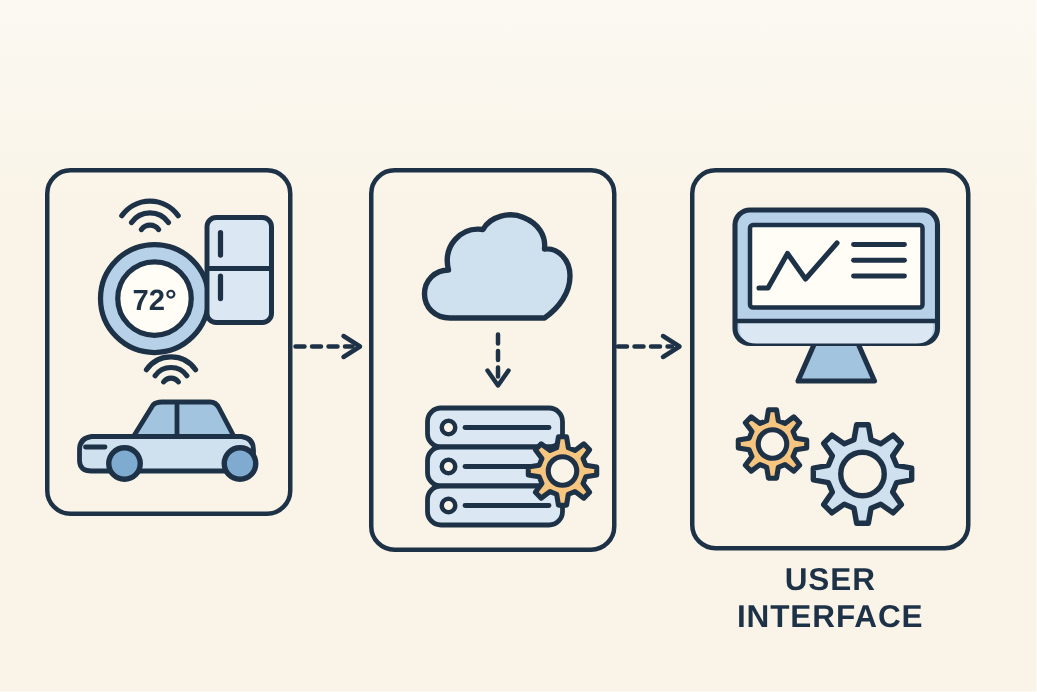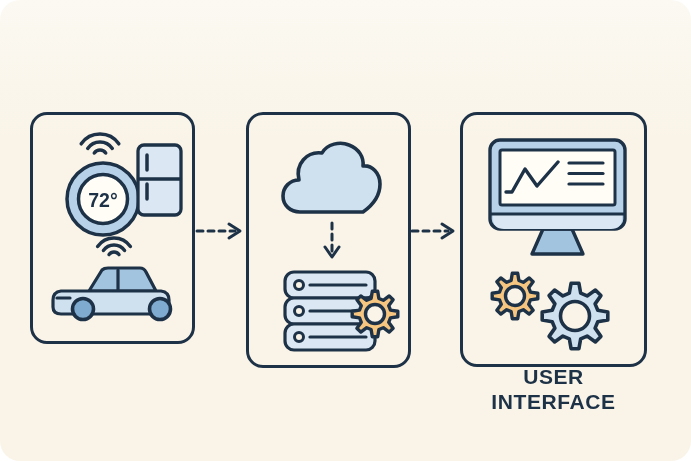--- a/index.html
+++ b/index.html
@@ -7,21 +7,20 @@
     --outline:#1e3247; --text:#1e3247;
     --light-blue:#cfe0ee; --pale-blue:#dbe8f3; --frame-blue:#b7d2e8;
     --medium-blue:#a3c4de; --wheel-blue:#7fabd0;
     --orange:#f6c57f; --screen-white:#fffdf6;
   }
   html,body{margin:0;padding:0;}
   body{font-family:"Liberation Sans","DejaVu Sans",sans-serif;background:#fff;}
   .canvas{
     position:relative;width:691px;height:461px;overflow:hidden;
     background:linear-gradient(180deg,var(--background-top) 0%,var(--background) 30%,var(--background) 100%);
-    border-radius:20px;
   }
   .node-box{
     position:absolute;border:3.4px solid var(--outline);border-radius:17px;
     background:transparent;box-sizing:border-box;
   }
   .node-label{
     position:absolute;color:var(--text);font-weight:bold;font-size:21px;
     letter-spacing:.6px;text-align:center;white-space:pre-line;line-height:24.5px;
   }
   .abs{position:absolute;}
@@ -138,16 +137,16 @@
         <path class="st f-or" stroke-width="3.4" d="M28.1,10.5L29.3,3.2L34.7,3.2L35.9,10.5L40.3,12.3L46.2,7.9L50.1,11.8L45.7,17.7L47.5,22.1L54.8,23.3L54.8,28.7L47.5,29.9L45.7,34.3L50.1,40.2L46.2,44.1L40.3,39.7L35.9,41.5L34.7,48.8L29.3,48.8L28.1,41.5L23.7,39.7L17.8,44.1L13.9,40.2L18.3,34.3L16.5,29.9L9.2,28.7L9.2,23.3L16.5,22.1L18.3,17.7L13.9,11.8L17.8,7.9L23.7,12.3Z"></path>
         <circle class="st f-bg" stroke-width="3.4" cx="32" cy="26" r="9.5"></circle>
       </g>
       <g>
         <path class="st f-lb" stroke-width="3.6" d="M86.3,23.2L88.1,13.2L95.9,13.2L97.7,23.2L104.1,25.9L112.4,20.1L117.9,25.6L112.1,33.9L114.8,40.3L124.8,42.1L124.8,49.9L114.8,51.7L112.1,58.1L117.9,66.4L112.4,71.9L104.1,66.1L97.7,68.8L95.9,78.8L88.1,78.8L86.3,68.8L79.9,66.1L71.6,71.9L66.1,66.4L71.9,58.1L69.2,51.7L59.2,49.9L59.2,42.1L69.2,40.3L71.9,33.9L66.1,25.6L71.6,20.1L79.9,25.9Z"></path>
         <circle class="st f-bg" stroke-width="3.6" cx="92" cy="46" r="14.5"></circle>
       </g>
     </svg>
   </div>
 
-  <div class="node-label" style="left:460px;top:365px;width:187px;">USER
+  <div class="node-label" style="left:460px;top:375px;width:187px;">USER
 INTERFACE</div>
 
 </div>
 
 </body></html>

